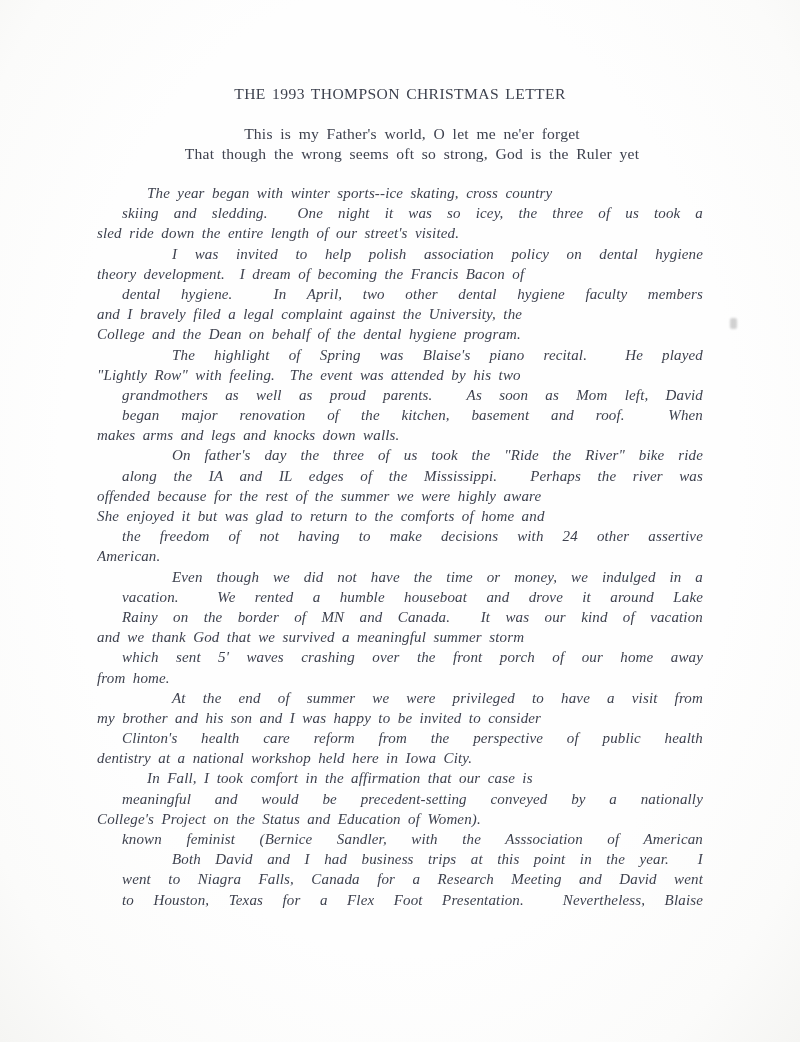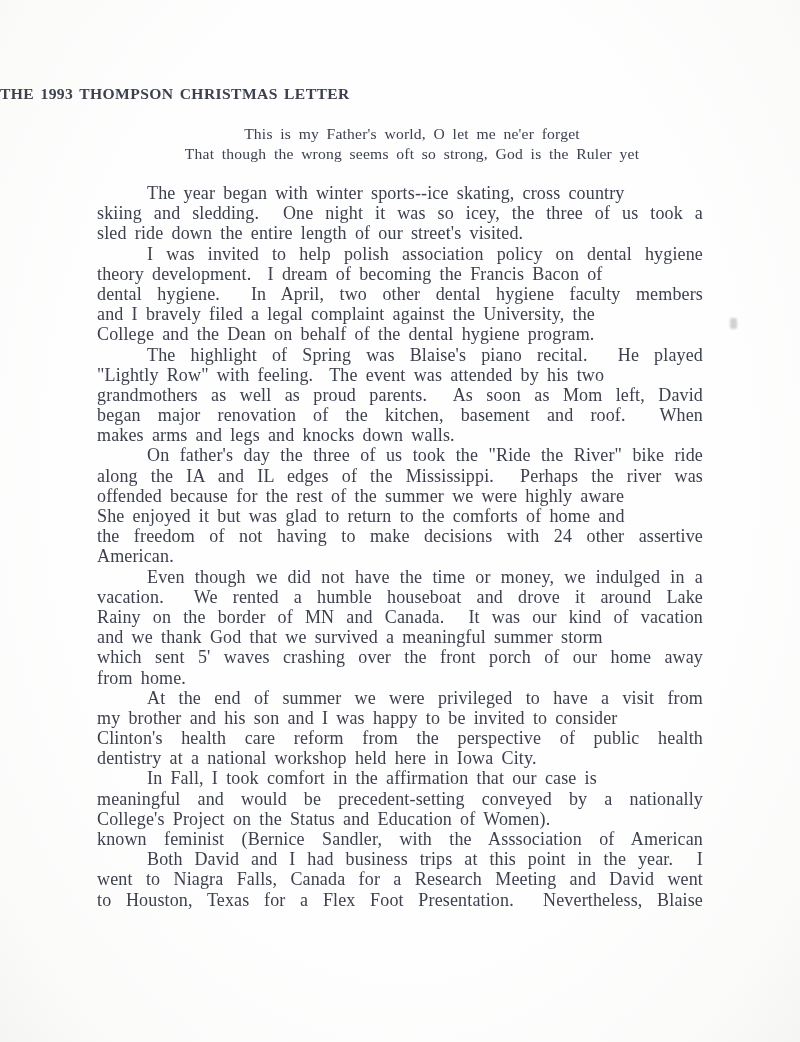--- a/index.html
+++ b/index.html
@@ -17,24 +17,24 @@
     color: #3d414e;
     overflow: hidden;
   }
   .doc-title {
     position: absolute;
     top: 84px;
     left: 0;
     width: 800px;
     height: 20px;
     line-height: 20px;
-    text-align: left;
+    text-align: center;
     font-size: 15.6px;
     letter-spacing: 0.4px;
-    font-weight: bold;
+    font-weight: normal;
     word-spacing: 2px;
   }
   .epigraph {
     position: absolute;
     top: 124px;
     left: 12px;
     width: 800px;
     text-align: center;
   }
   .epigraph .epi-line {
@@ -46,28 +46,30 @@
   }
   .letter-body {
     position: absolute;
     top: 183px;
     left: 97px;
     width: 606px;
   }
   .line {
     height: 20.2px;
     line-height: 20.2px;
-    font-size: 18px;
+    font-size: 15px;
     letter-spacing: 0.15px;
     word-spacing: 2px;
     overflow: hidden;
+    font-style: italic;
   }
   .line.jfull {
     text-align: justify;
     text-align-last: justify;
+    margin-left: 25px;
   }
   .line.plain {
     text-align: left;
     word-spacing: 3.5px;
   }
   .line.indent {
     text-indent: 50px;
   }
   .scan-smudge {
     position: absolute;

